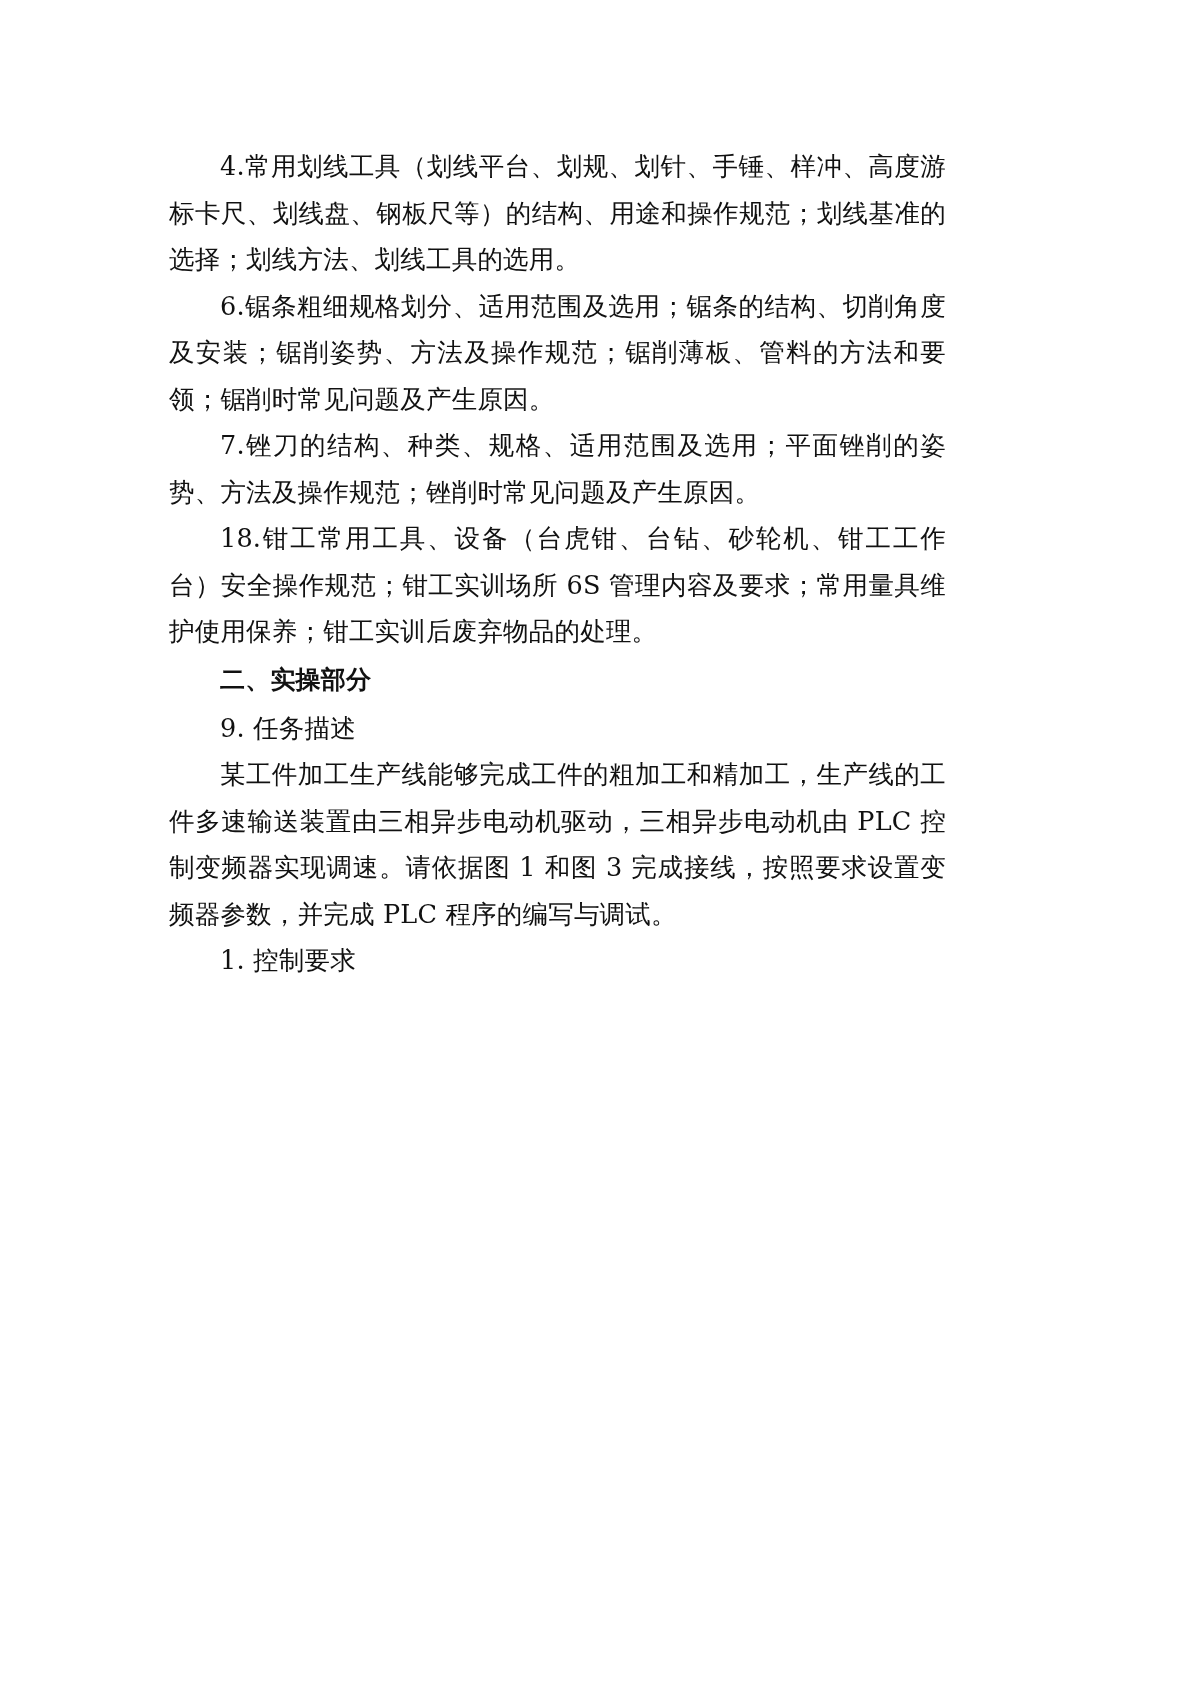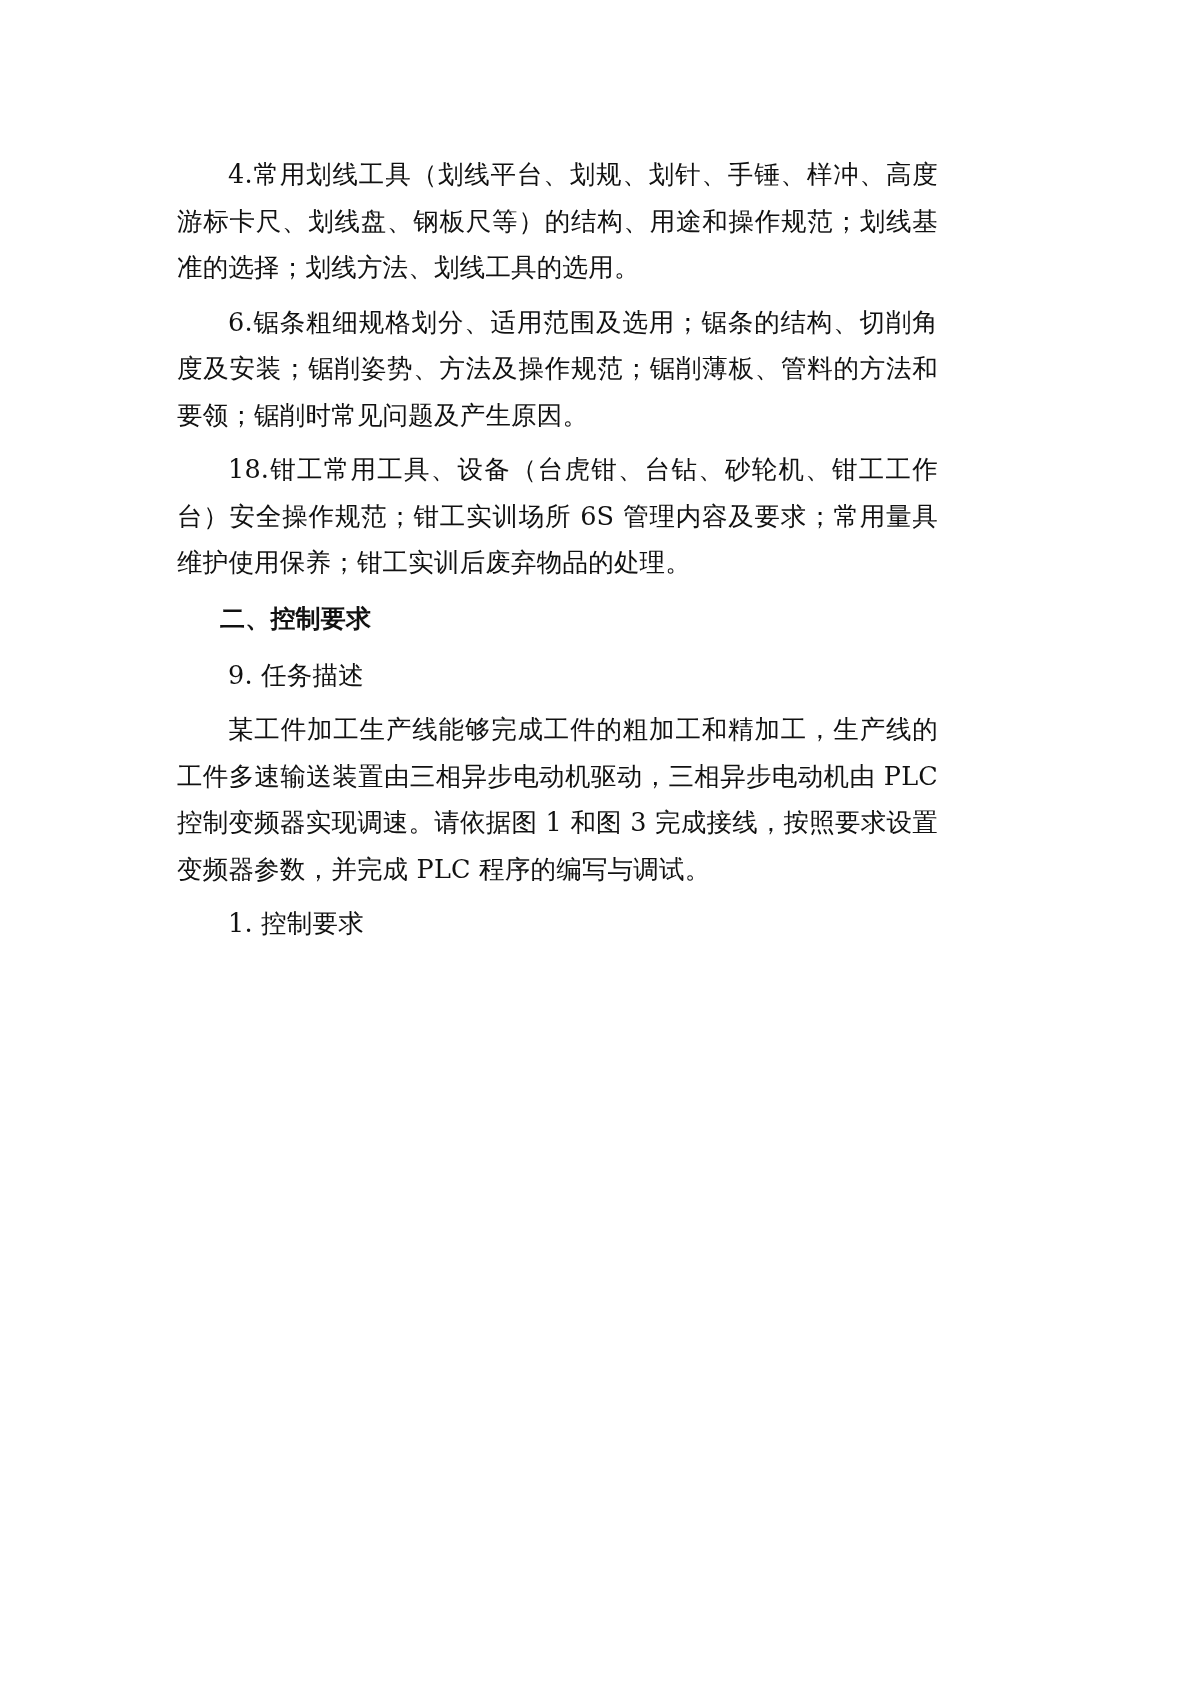--- a/index.html
+++ b/index.html
@@ -18,43 +18,44 @@
       left: 169px;
       top: 143px;
       width: 777px;
       color: #111111;
       font-family: "DejaVu Serif", "Liberation Serif", serif;
       font-size: 25.5px;
       line-height: 46.5px;
       letter-spacing: 0.2px;
     }
     .para {
-      margin: 8px;
+      margin: 0;
       text-indent: 51px;
       text-align: justify;
       text-align-last: left;
     }
     .heading {
       margin: 0;
       text-indent: 51px;
       font-family: "DejaVu Sans", "Liberation Sans", sans-serif;
       font-weight: bold;
       font-size: 25px;
       line-height: 50px;
     }
   </style>
 </head>
 <body>
 
 <div class="page">
   <p class="para"><span>4.</span><span>常用划线工具（划线平台、划规、划针、手锤、样冲、高度游标卡尺、划线盘、钢板尺等）的结构、用途和操作规范；划线基准的选择；划线方法、划线工具的选用。</span></p>
   <p class="para"><span>6.</span><span>锯条粗细规格划分、适用范围及选用；锯条的结构、切削角度及安装；锯削姿势、方法及操作规范；锯削薄板、管料的方法和要领；锯削时常见问题及产生原因。</span></p>
+  <p class="para"><span>7.</span><span>锉刀的结构、种类、规格、适用范围及选用；平面锉削的姿势、方法及操作规范；锉削时常见问题及产生原因。</span></p>
   <p class="para"><span>18.</span><span>钳工常用工具、设备（台虎钳、台钻、砂轮机、钳工工作台）安全操作规范；钳工实训场所 6S 管理内容及要求；常用量具维护使用保养；钳工实训后废弃物品的处理。</span></p>
 
-  <p class="heading">二、控制要求</p>
+  <p class="heading">二、实操部分</p>
 
 
   <p class="para">9. 任务描述</p>
 
   <p class="para">某工件加工生产线能够完成工件的粗加工和精加工，生产线的工件多速输送装置由三相异步电动机驱动，三相异步电动机由 PLC 控制变频器实现调速。请依据图 1 和图 3 完成接线，按照要求设置变频器参数，并完成 PLC 程序的编写与调试。</p>
 
   <p class="para">1. 控制要求</p>
 </div>
 
 </body></html>

